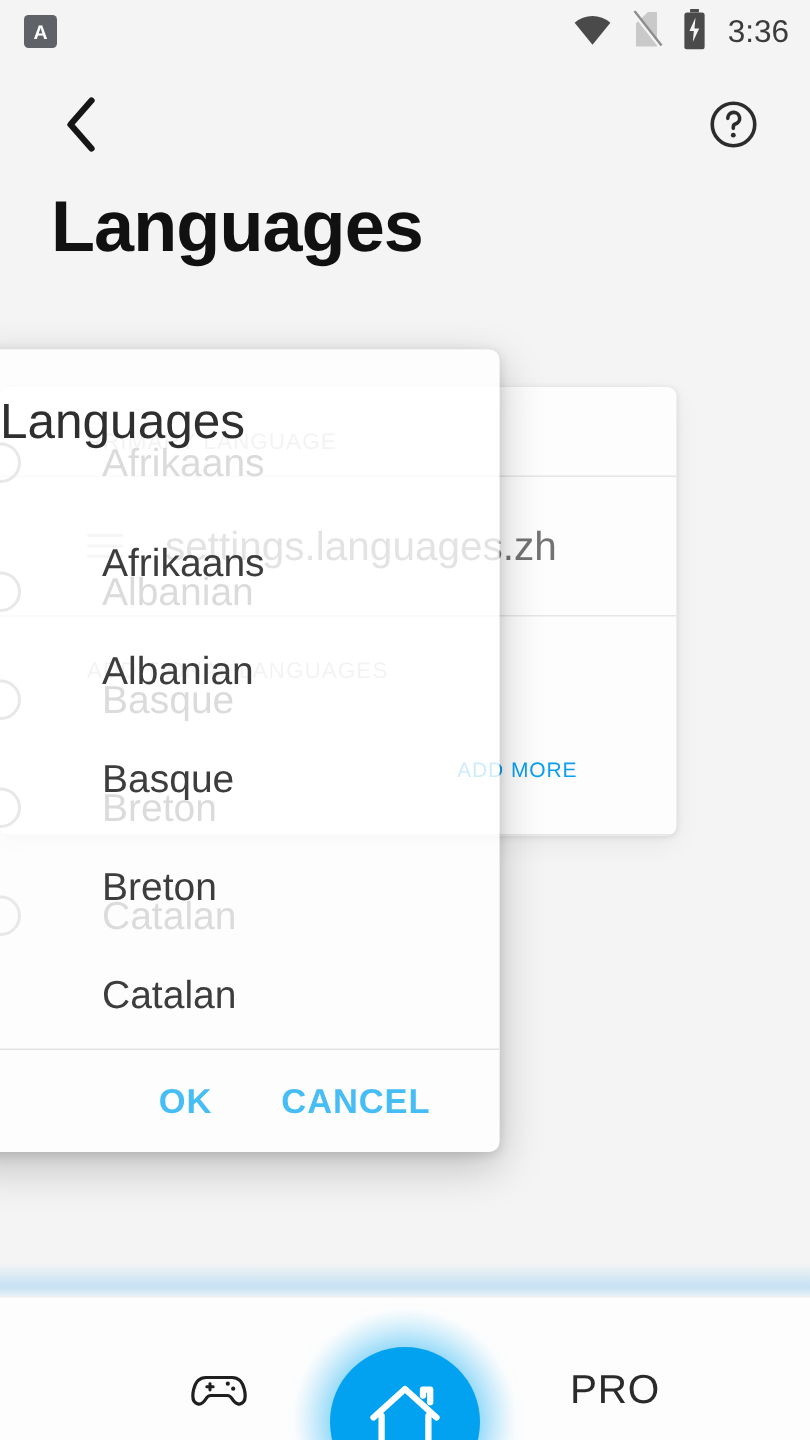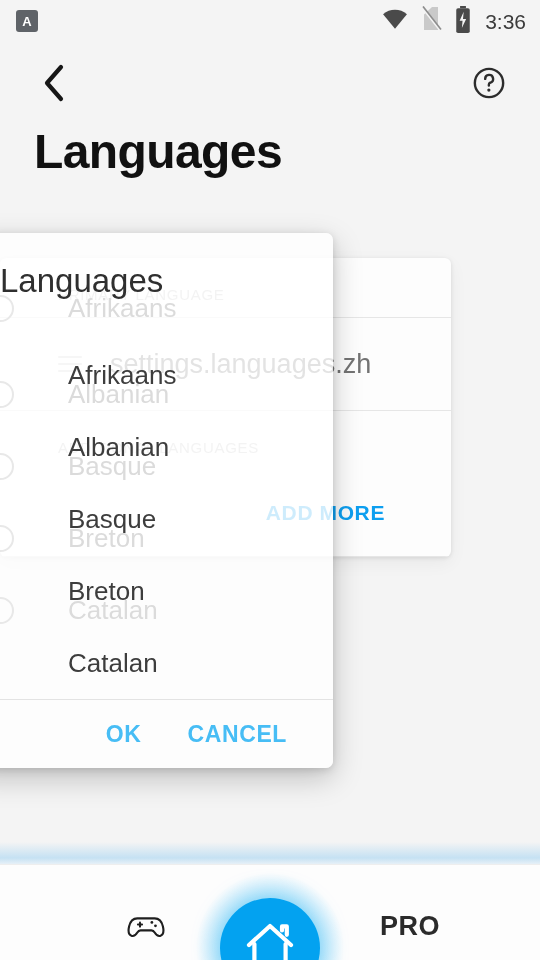--- a/index.html
+++ b/index.html
@@ -28,21 +28,21 @@
     width: 22px; height: 22px;
     background: #5f6368;
     border-radius: 3px;
     color: #fff;
     font-size: 13px; font-weight: bold;
     display: flex; align-items: center; justify-content: center;
     line-height: 1;
   }
   #status-right {
     position: absolute; right: 14px; top: 6px;
-    display: flex; gap: 11px;
+    display: flex; align-items: center; gap: 11px;
   }
   .si { display: block; }
   #clock {
     font-size: 21px; color: #3c3c3c; letter-spacing: 0px;
     line-height: 32px; margin-left: 2px;
   }
 
   
   #appbar {
     position: absolute; top: 44px; left: 0;
@@ -99,21 +99,21 @@
   .drag-handle span { display: block; height: 2px; background: #cfcfcf; border-radius: 1px; }
   .lang-code {
     font-size: 27px; color: #737373;
     white-space: nowrap;
   }
   .addmore-row {
     display: flex; align-items: center; justify-content: flex-end;
     height: 86px; padding-right: 66px;
   }
   #add-more-button {
-    font-size: 21px; font-weight: 700; letter-spacing: 0.6px;
+    font-size: 14px; font-weight: 400; letter-spacing: 0.6px;
     color: #0d9ff0;
     cursor: pointer;
     text-align: right;
   }
 
   
   #bottom-glow {
     position: absolute; left: 0; bottom: 96px;
     width: 540px; height: 22px;
     background: linear-gradient(to bottom, rgba(244,244,244,0) 0%, rgba(189,222,243,.85) 72%, rgba(222,238,249,.6) 100%);
@@ -125,21 +125,21 @@
     border-top: 1px solid #eeeeee;
   }
   #nav-game {
     position: absolute; left: 120px; top: 44px;
     width: 52px; height: 40px;
     display: flex; align-items: center; justify-content: center;
     cursor: pointer;
   }
   #nav-pro {
     position: absolute; right: 100px; top: 46px;
-    font-size: 27px; font-weight: 700; color: #2b2b2b;
+    font-size: 27px; font-weight: 400; color: #2b2b2b;
     letter-spacing: .5px;
     cursor: pointer;
   }
   #fab-glow {
     position: absolute; left: 50%; bottom: -62px;
     transform: translateX(-50%);
     width: 150px; height: 150px;
     border-radius: 50%;
     background: radial-gradient(circle, rgba(3,169,244,.30) 40%, rgba(3,169,244,0) 70%);
   }

